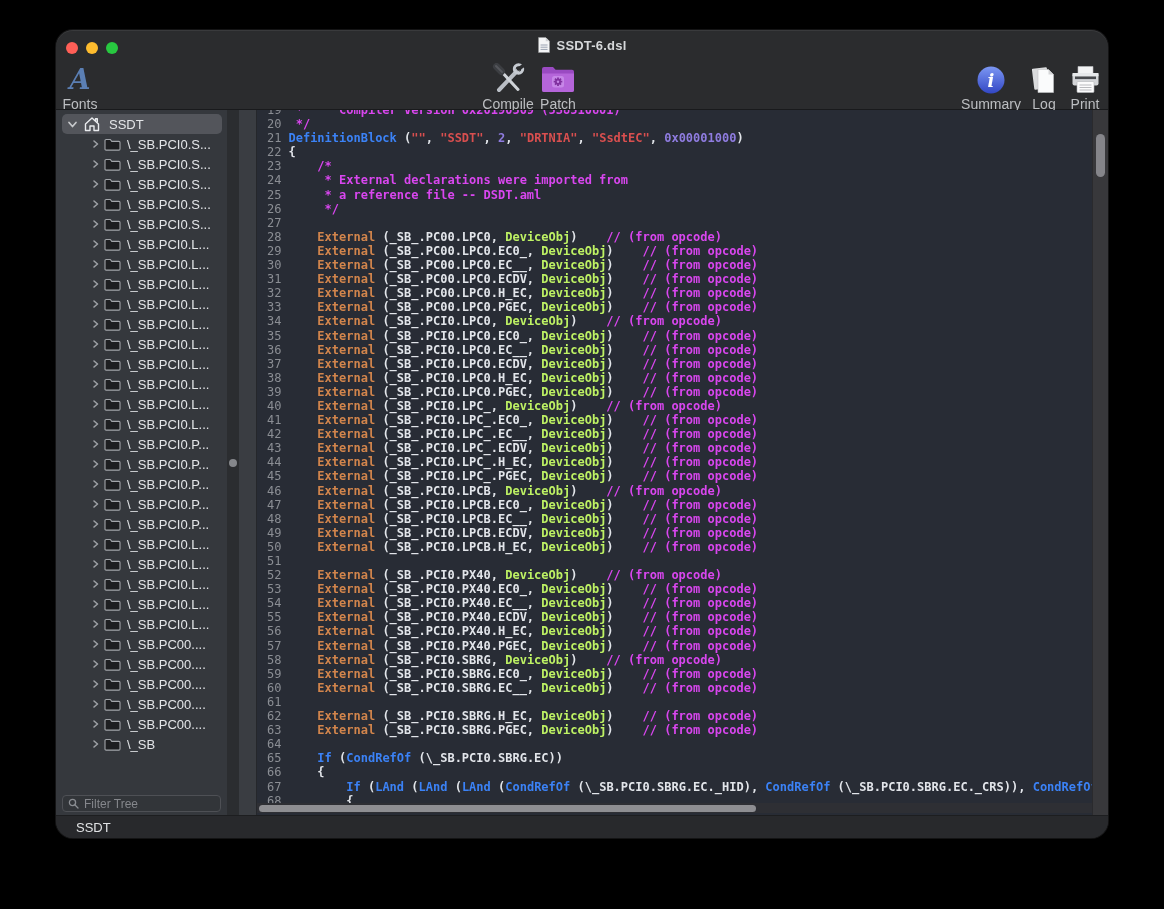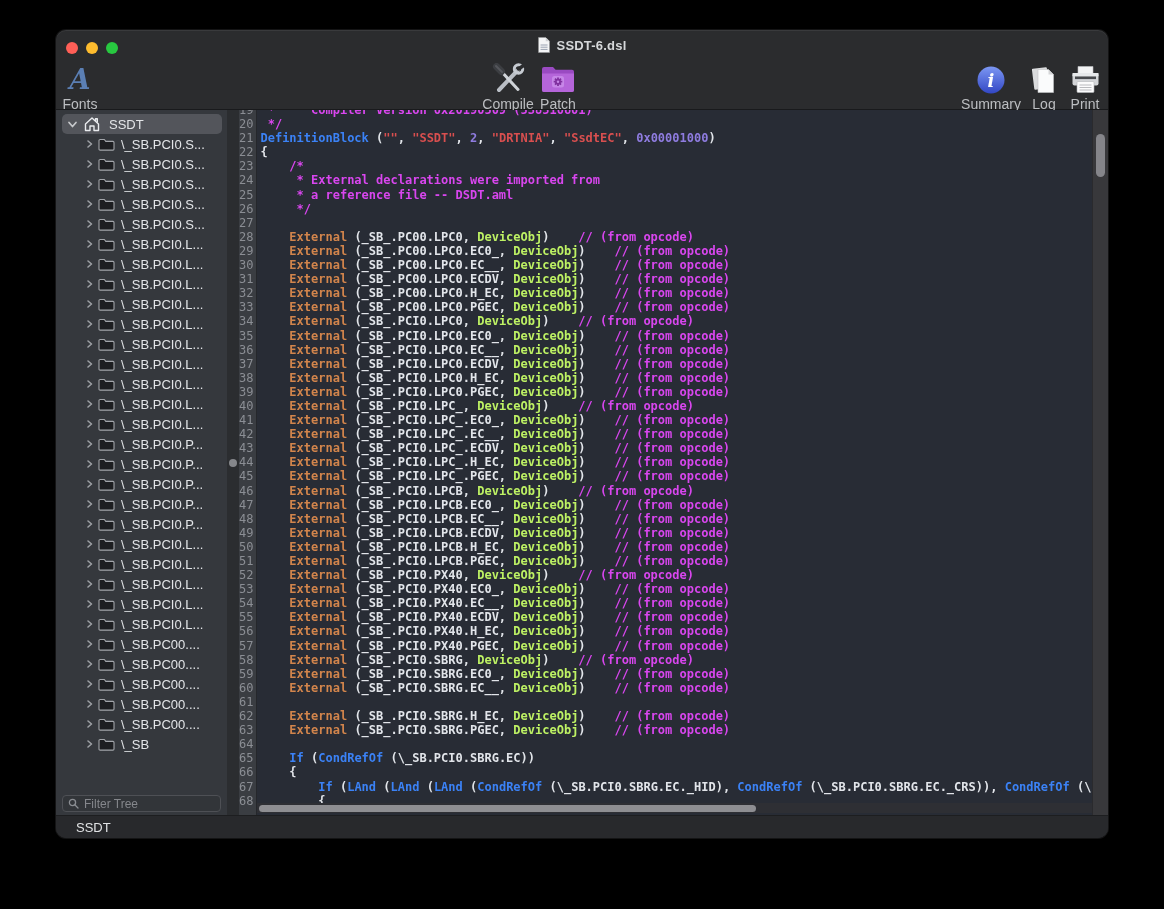--- a/index.html
+++ b/index.html
@@ -1,40 +1,40 @@
 <!DOCTYPE html>
 <html><head>
 <meta charset="utf-8">
 <style>
   * { box-sizing: border-box; margin: 0; padding: 0; }
   html,body { width:1164px; height:909px; background:#000; overflow:hidden;
               font-family:"Liberation Sans","DejaVu Sans",sans-serif; }
   .window { position:absolute; left:56px; top:30px; width:1052px; height:808px;
-            background:#2b2c2e; border-radius:10px; overflow:hidden;
+            background:#2b2c2e; border-radius:17px; overflow:hidden;
             box-shadow:0 0 0 1px #141415, 0 25px 60px rgba(0,0,0,.65), inset 0 1px 0 rgba(255,255,255,.07); }
   
   .titlebar { position:absolute; left:0; top:0; width:100%; height:30px; }
   .traffic { position:absolute; left:10px; top:12px; display:flex; gap:8px; }
   .traffic span { width:12px; height:12px; border-radius:50%; display:block; }
   .tl-close{ background:#ff5f57; } .tl-min{ background:#febc2e; } .tl-zoom{ background:#28c840; }
   .title-group { position:absolute; left:50%; top:0; height:30px; transform:translateX(-50%);
                  display:flex; align-items:center; gap:6px; }
   .title-text { font-size:13px; font-weight:700; color:#d6d8da; letter-spacing:.2px; }
   
   .toolbar { position:absolute; left:0; top:30px; width:100%; height:50px; border-bottom:1px solid #191a1c; }
   .titem { position:absolute; top:3px; transform:translateX(-50%); text-align:center; width:80px; }
   .ticon { height:33px; display:flex; align-items:center; justify-content:center; }
   .tlabel { font-size:14px; color:#bcbec1; margin-top:0px; }
   .fonts-a { font-family:"DejaVu Serif","Liberation Serif",serif; font-style:italic; font-weight:bold;
              font-size:27px; color:#5b7fb4; line-height:28px; }
   
   .content { position:absolute; left:0; top:80px; width:1052px; height:705px; background:#282c35; }
   .sidebar { position:absolute; left:0; top:0; width:171px; height:705px; background:#35383d; }
   .tree { position:absolute; left:0; top:0; width:100%; padding-top:4px; }
-  .tree-row { height:20px; display:flex; align-items:center; color:#e3e5e8; font-size:13px; }
+  .tree-row { height:20px; display:flex; align-items:center; color:#e3e5e8; font-size:13px;margin-left:6px; }
   .tree-row .chev { margin-left:29px; flex:none; }
   .tree-row .fold { margin-left:4px; flex:none; }
   .tree-label { margin-left:6px; white-space:nowrap; overflow:hidden; }
   .tree-row.root { background:#53555b; border-radius:5px; margin:0 5px 0 6px; }
   .tree-row.root .chev { margin-left:5px; }
   .tree-row.root .home { margin-left:5px; flex:none; }
   .tree-row.root .tree-label { margin-left:8px; font-weight:400; }
   .filter { position:absolute; left:6px; top:685px; width:159px; height:17px; border:1px solid #4e5055;
             border-radius:4px; display:flex; align-items:center; background:#323539; }
   .filter svg { margin-left:5px; flex:none; }
@@ -43,21 +43,21 @@
   .div-dot { position:absolute; left:2px; top:349px; width:8px; height:8px; border-radius:50%; background:#85878b; }
   .gutterbg { position:absolute; left:183px; top:0; width:18px; height:705px; background:#3a3d42;
               border-right:1px solid #25272b; }
   .vscroll { position:absolute; left:1036px; top:0; width:16px; height:705px; background:#38383b;
              border-left:1px solid #2a2a2d; }
   .vthumb { position:absolute; left:3px; top:24px; width:9px; height:43px; border-radius:4.5px; background:#85858a; }
   .code-scroll { position:absolute; left:183px; top:0; width:853px; height:705px; overflow:hidden; }
   .code-inner { margin-top:-7px; }
   .code-row { height:14.1px; line-height:14.1px; display:flex;
               font-family:"DejaVu Sans Mono","Liberation Mono",monospace; font-size:12px; }
-  .ln { flex:0 0 15px; text-align:right; padding-right:3px; color:#8b8e94; font-weight:400; }
+  .ln { flex:0 0 15px; text-align:right; padding-right:3px; color:#8b8e94; font-weight:400;margin-left:28px; }
   .lc { padding-left:4px; white-space:pre; font-weight:700; }
   .tk-p{ color:#e2e5ea; } .tk-c{ color:#d946ef; } .tk-k{ color:#3b82f6; } .tk-s{ color:#d94f4f; }
   .tk-n{ color:#8f7ce0; } .tk-e{ color:#d2854c;text-align:center; } .tk-d{ color:#bef264; }
   .hscroll { position:absolute; left:201px; top:693px; width:835px; height:10px; background:#2e2f34; }
   .hthumb { position:absolute; left:2px; top:1.5px; width:497px; height:7px; border-radius:3.5px; background:#8e8e92; }
   
   .statusbar { position:absolute; left:0; top:785px; width:1052px; height:23px; background:#28292c;
                border-top:1px solid #1d1e20; display:flex; align-items:center; }
   .status-text { margin-left:20px; font-size:13px; color:#e0e2e4; }
 </style>
@@ -599,21 +599,20 @@
           <div class="code-row">
             <span class="ln">49</span>
             <span class="lc"><span class="tk-p">    </span><span class="tk-e">External</span><span class="tk-p"> (_SB_.PCI0.LPCB.ECDV, </span><span class="tk-d">DeviceObj</span><span class="tk-p">)    </span><span class="tk-c">// (from opcode)</span></span>
           </div>
           <div class="code-row">
             <span class="ln">50</span>
             <span class="lc"><span class="tk-p">    </span><span class="tk-e">External</span><span class="tk-p"> (_SB_.PCI0.LPCB.H_EC, </span><span class="tk-d">DeviceObj</span><span class="tk-p">)    </span><span class="tk-c">// (from opcode)</span></span>
           </div>
           <div class="code-row">
             <span class="ln">51</span>
-            <span class="lc"><span class="tk-p">    </span><span class="tk-e">External</span><span class="tk-p"> (_SB_.PCI0.LPCB.PGEC, </span><span class="tk-d">DeviceObj</span><span class="tk-p">)    </span><span class="tk-c">// (from opcode)</span></span>
           </div>
           <div class="code-row">
             <span class="ln">52</span>
             <span class="lc"><span class="tk-p">    </span><span class="tk-e">External</span><span class="tk-p"> (_SB_.PCI0.PX40, </span><span class="tk-d">DeviceObj</span><span class="tk-p">)    </span><span class="tk-c">// (from opcode)</span></span>
           </div>
           <div class="code-row">
             <span class="ln">53</span>
             <span class="lc"><span class="tk-p">    </span><span class="tk-e">External</span><span class="tk-p"> (_SB_.PCI0.PX40.EC0_, </span><span class="tk-d">DeviceObj</span><span class="tk-p">)    </span><span class="tk-c">// (from opcode)</span></span>
           </div>
           <div class="code-row">

